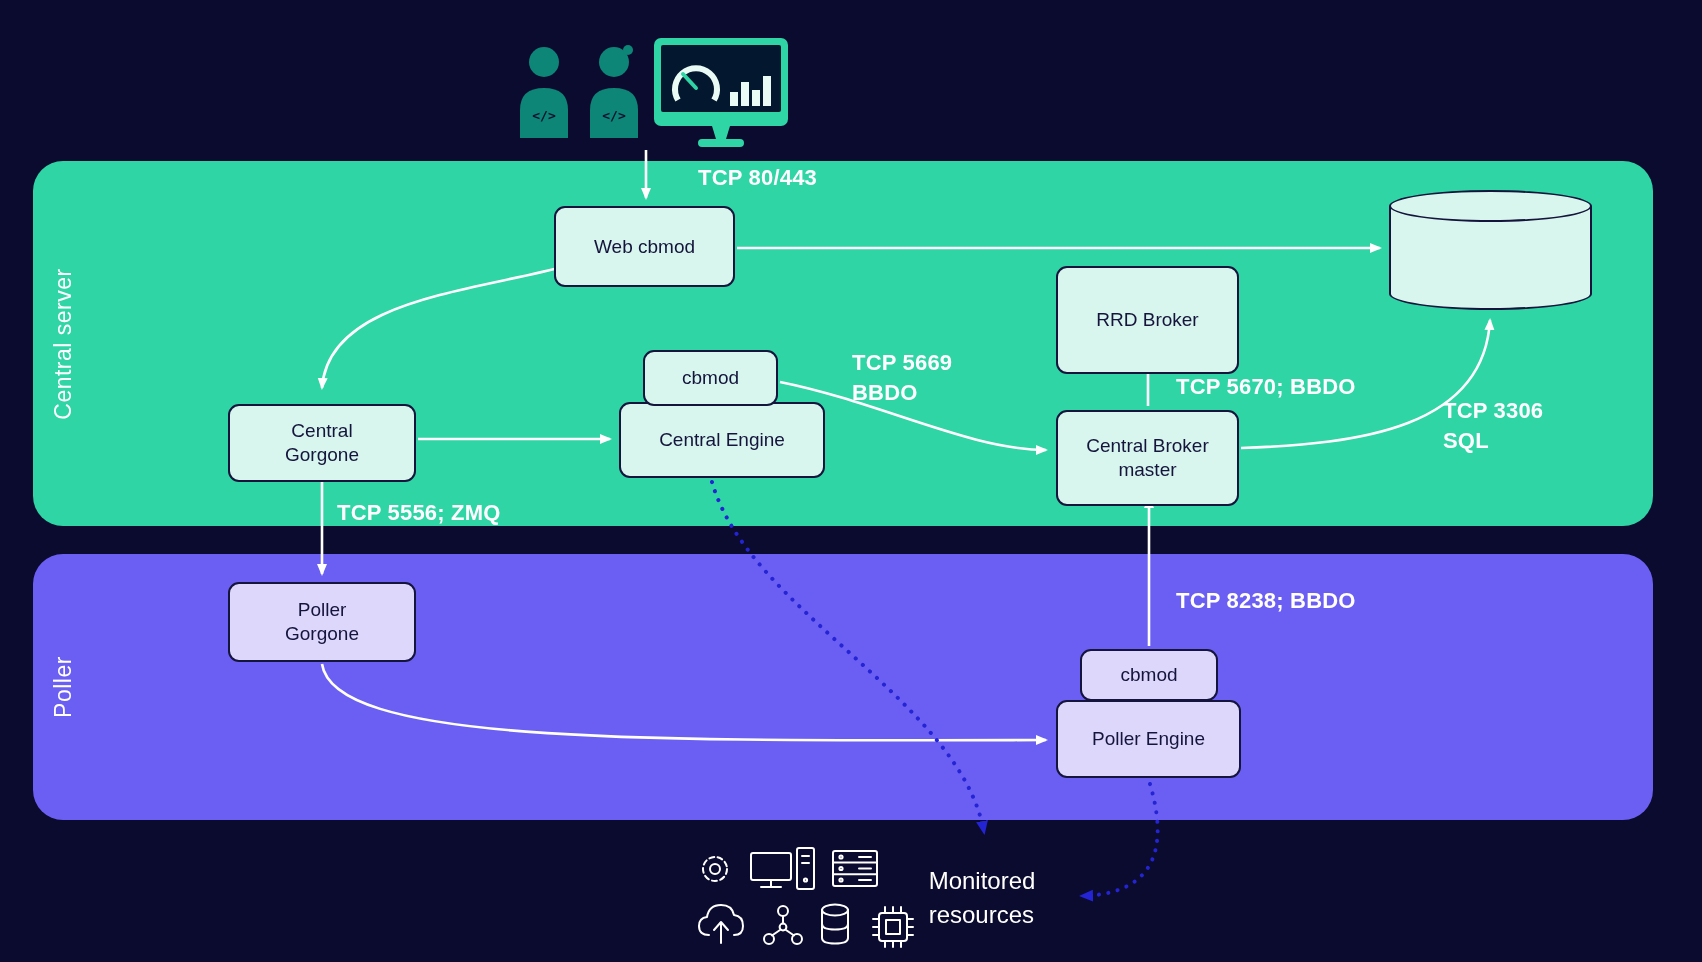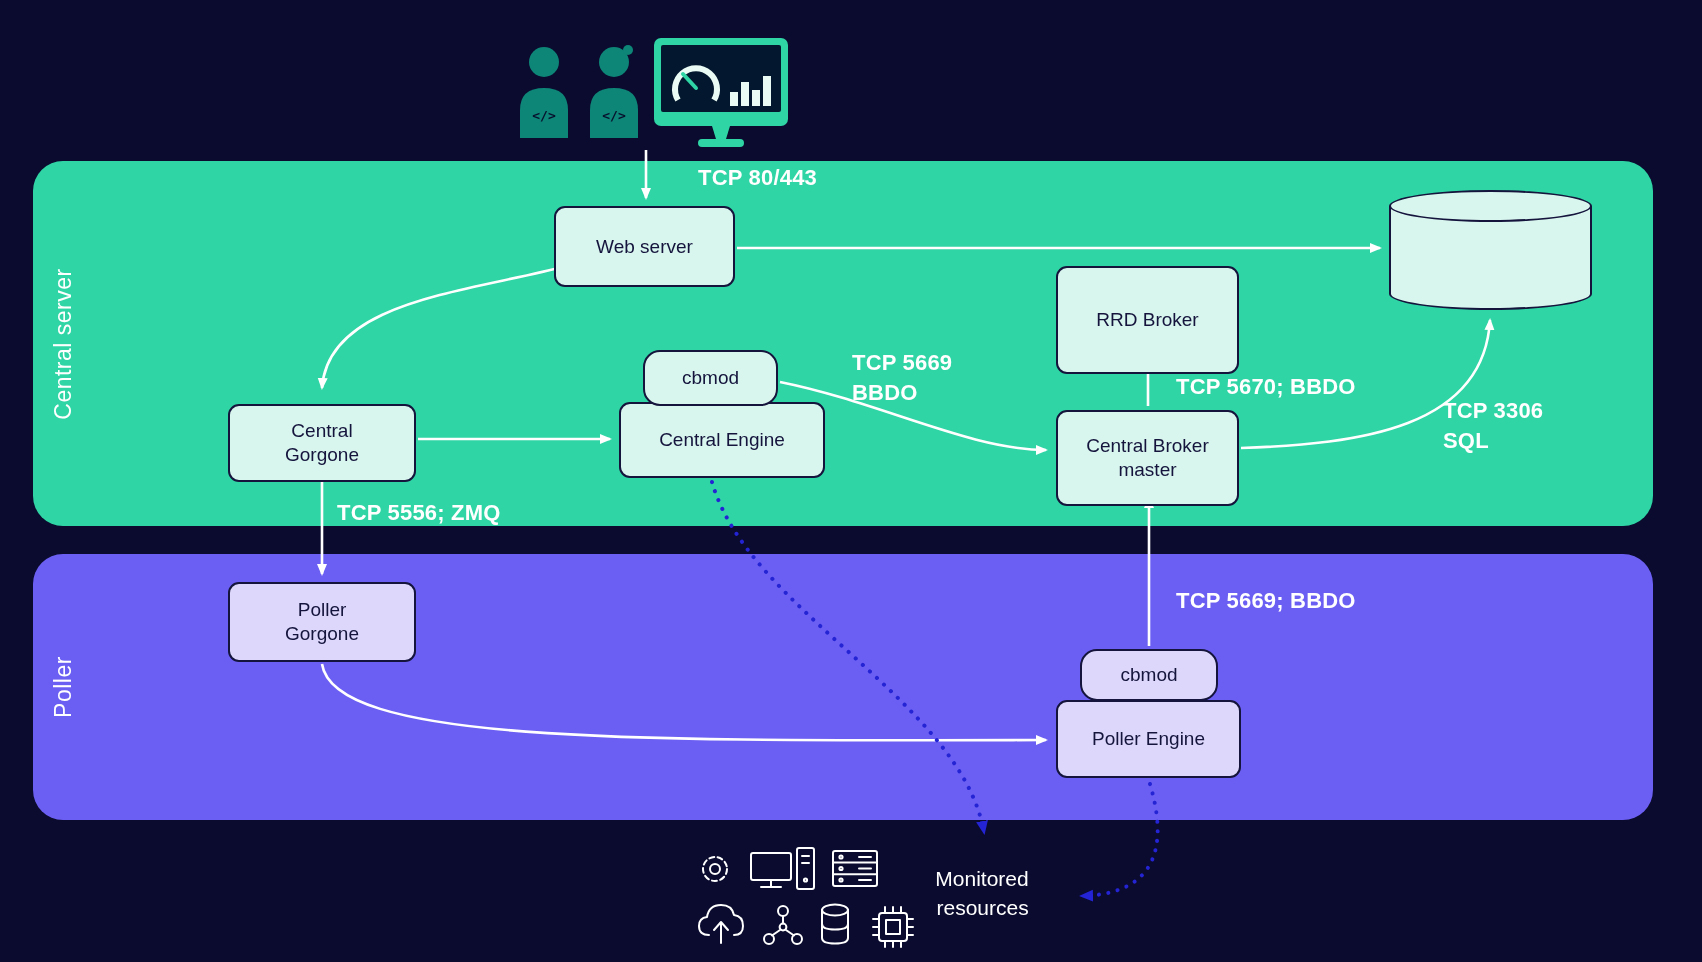--- a/index.html
+++ b/index.html
@@ -13,36 +13,36 @@
   .stage{position:relative;width:1702px;height:962px;overflow:hidden;
          font-family:"Liberation Sans",sans-serif;background:var(--c-bg,#0a0b2e);}
   .zone{position:absolute;border-radius:30px;}
   .zone.central{background:var(--c-zone-central);left:33px;top:161px;width:1620px;height:365px;}
   .zone.poller{background:var(--c-zone-poller);left:33px;top:554px;width:1620px;height:266px;}
   .zone-label{position:absolute;left:30px;top:50%;transform:translate(-50%,-50%) rotate(-90deg);
               color:var(--c-label-text,#fff);font-size:23px;letter-spacing:.5px;white-space:nowrap;}
   .node{position:absolute;background:var(--c-node-central-fill);border:2px solid var(--c-node-border);
         border-radius:11px;display:flex;align-items:center;justify-content:center;z-index:5;box-sizing:border-box;}
   .node.pz{background:var(--c-node-poller-fill);}
-  .node.cbmod{z-index:6;border-radius:17px;}
+  .node.cbmod{z-index:6;}
   .node-label{color:var(--c-node-text);font-size:19px;font-weight:500;text-align:center;
               white-space:pre-line;line-height:1.25;}
   .cylinder{position:absolute;z-index:5;}
   .cyl-top,.cyl-bottom{position:absolute;left:0;right:0;height:32px;border-radius:50%;
         background:var(--c-node-central-fill);border:2px solid var(--c-node-border);box-sizing:border-box;}
   .cyl-top{top:0;z-index:3;}
   .cyl-bottom{bottom:0;z-index:1;}
   .cyl-body{position:absolute;left:0;right:0;top:16px;bottom:16px;background:var(--c-node-central-fill);
         border-left:2px solid var(--c-node-border);border-right:2px solid var(--c-node-border);
         box-sizing:border-box;z-index:2;}
   .cyl-label{position:absolute;left:0;right:0;top:18px;bottom:10px;z-index:4;
         display:flex;align-items:center;justify-content:center;}
   .edge-label{position:absolute;color:var(--c-label-text,#fff);font-size:22px;font-weight:700;
         white-space:pre-line;line-height:1.35;z-index:7;letter-spacing:.2px;}
-  .misc-label{position:absolute;color:var(--c-label-text,#fff);font-size:21px;text-align:right;
+  .misc-label{position:absolute;color:var(--c-label-text,#fff);font-size:24px;text-align:left;
         white-space:pre-line;line-height:1.4;z-index:7;}
   svg.arrows{position:absolute;left:0;top:0;z-index:4;}
   svg.arrows .edge{stroke:var(--c-arrow,#fff);stroke-width:2.6;fill:none;}
   svg.arrows .edge-dotted{stroke:var(--c-dotted-arrow,#2424d4);stroke-width:4;fill:none;
         stroke-dasharray:0.1 9.5;stroke-linecap:round;}
   .top-icons{position:absolute;left:512px;top:36px;z-index:6;}
   .bottom-icons{position:absolute;left:693px;top:843px;z-index:6;}
 </style>
 </head>
 <body>
@@ -101,21 +101,21 @@
     <path class="edge" d="M 1148 406 L 1148 360" marker-end="url(#mw)"></path>
     <path class="edge" d="M 1241 448 C 1360 444 1484 428 1490 320" marker-end="url(#mw)"></path>
     <path class="edge" d="M 322 480 L 322 574" marker-end="url(#mw)"></path>
     <path class="edge" d="M 322 664 C 334 744 640 741 1046 740" marker-end="url(#mw)"></path>
     <path class="edge" d="M 1149 646 L 1149 498" marker-end="url(#mw)"></path>
     <path class="edge-dotted" d="M 712 482 C 748 610 960 700 984 832" marker-end="url(#mb)"></path>
     <path class="edge-dotted" d="M 1150 784 C 1170 852 1152 894 1082 896" marker-end="url(#mb)"></path>
   </svg>
 
   <div class="node" style="left:554px;top:206px;width:181px;height:81px">
-    <span class="node-label">Web server</span>
+    <span class="node-label">Web cbmod</span>
   </div>
 
   <div class="cylinder" style="left:1389px;top:190px;width:203px;height:120px">
     <div class="cyl-bottom"></div>
     <div class="cyl-body"></div>
     <div class="cyl-top"></div>
   </div>
 
   <div class="node" style="left:1056px;top:266px;width:183px;height:108px">
     <span class="node-label">RRD Broker</span>
@@ -152,21 +152,21 @@
     <span class="node-label">Poller Engine</span>
   </div>
 
   <div class="edge-label" style="left:698px;top:163px">TCP 80/443</div>
   <div class="edge-label" style="left:852px;top:348px">TCP 5669
 BBDO</div>
   <div class="edge-label" style="left:1176px;top:372px">TCP 5670; BBDO</div>
   <div class="edge-label" style="left:1443px;top:396px">TCP 3306
 SQL</div>
   <div class="edge-label" style="left:337px;top:498px">TCP 5556; ZMQ</div>
-  <div class="edge-label" style="left:1176px;top:586px">TCP 5669; BBDO</div>
+  <div class="edge-label" style="left:1176px;top:586px">TCP 8238; BBDO</div>
 
   <div class="misc-label" style="left:982px;top:864px;transform:translateX(-50%)">Monitored
 resources</div>
 
   <div class="bottom-icons">
     <svg width="256" height="118" viewBox="0 0 256 118" fill="none" stroke="#ffffff" stroke-width="2" stroke-linecap="round" stroke-linejoin="round">
       <g>
         <circle cx="22" cy="26" r="12" stroke-dasharray="5 3.4"></circle>
         <circle cx="22" cy="26" r="5"></circle>
       </g>

